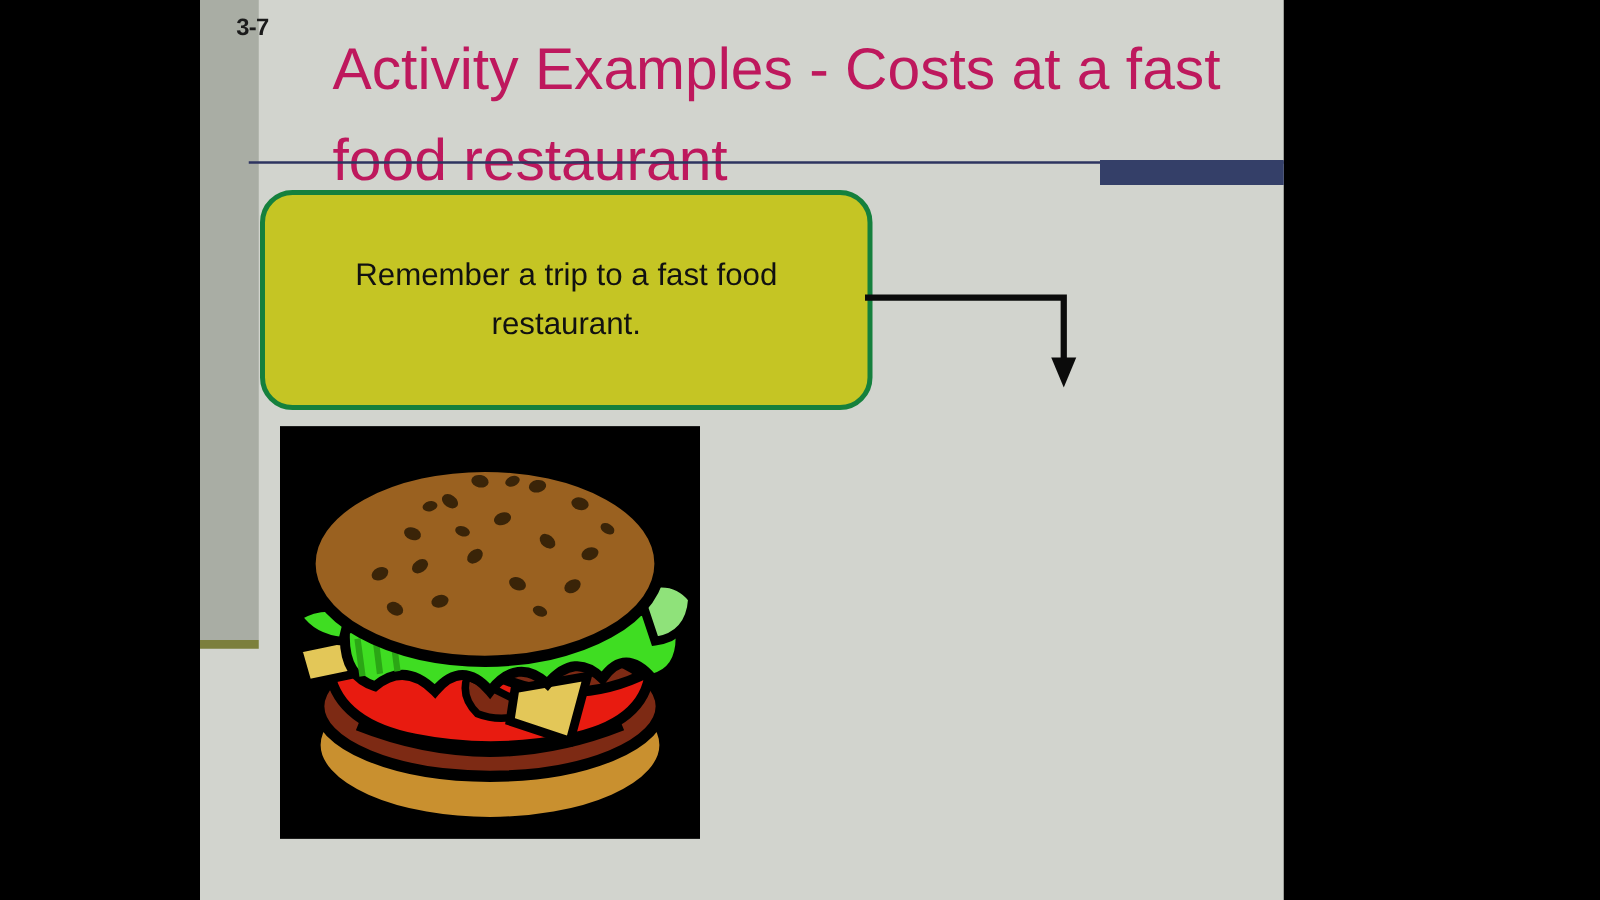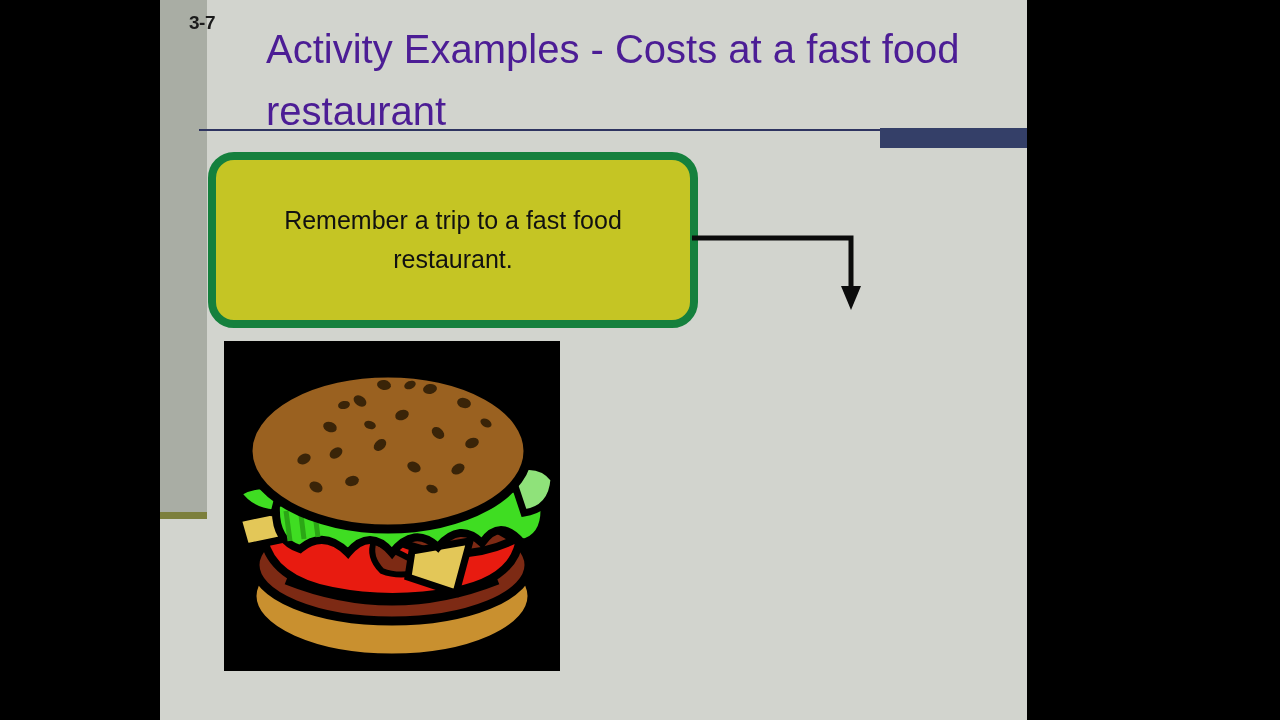--- a/index.html
+++ b/index.html
@@ -50,23 +50,23 @@
     font-weight: bold;
     color: #1b1b1b;
     letter-spacing: -0.5px;
   }
   
   #slide-title {
     position: absolute;
     left: 106px;
     top: 18px;
     width: 810px;
-    font-size: 40px;
+    font-size: 47px;
     line-height: 1.56;
-    color: #4c1d95;
+    color: #be185d;
     font-weight: normal;
     margin: 0;
   }
   
   #title-rule {
     position: absolute;
     left: 39px;
     top: 129px;
     width: 921px;
     height: 2px;
@@ -78,21 +78,21 @@
     left: 720px;
     top: 128px;
     width: 195px;
     height: 20px;
     background: #343f68;
   }
   
   .callout {
     position: absolute;
     background: #c5c524;
-    border: 8px solid #15803d;
+    border: 4px solid #15803d;
     border-radius: 26px;
     box-sizing: border-box;
     display: flex;
     align-items: center;
     justify-content: center;
     text-align: center;
   }
   .callout-text {
     color: #111111;
     font-size: 25px;

